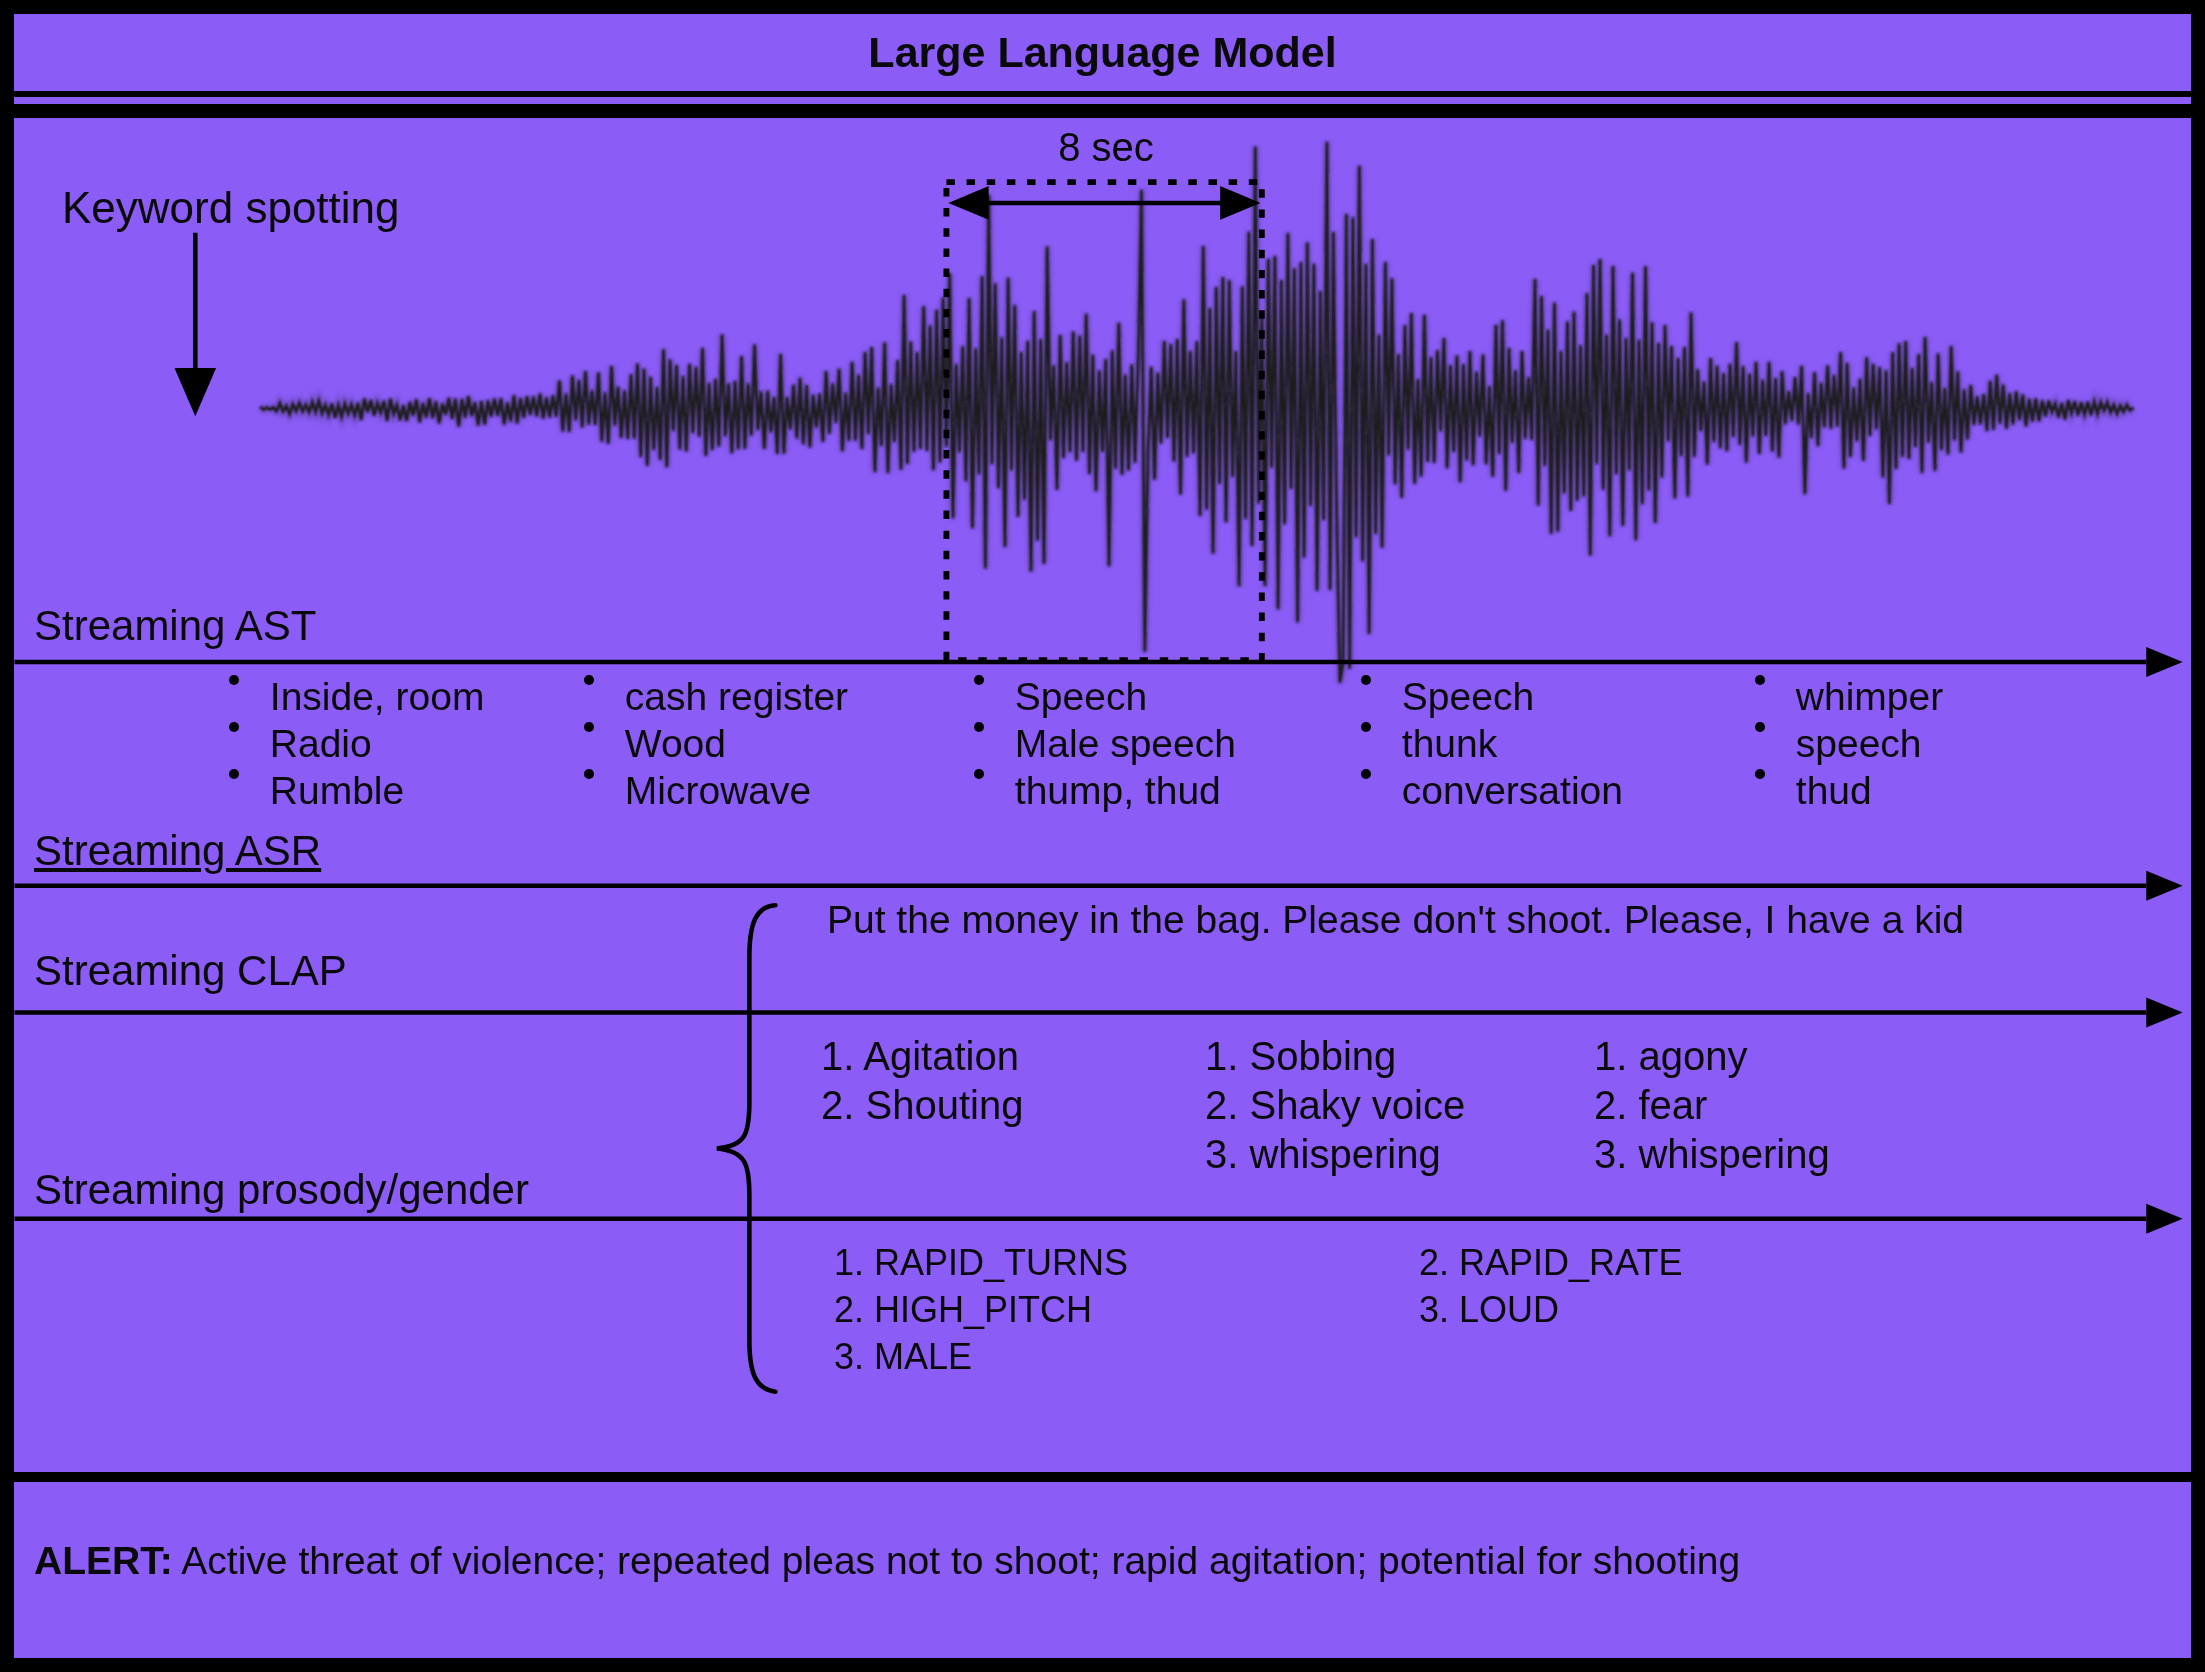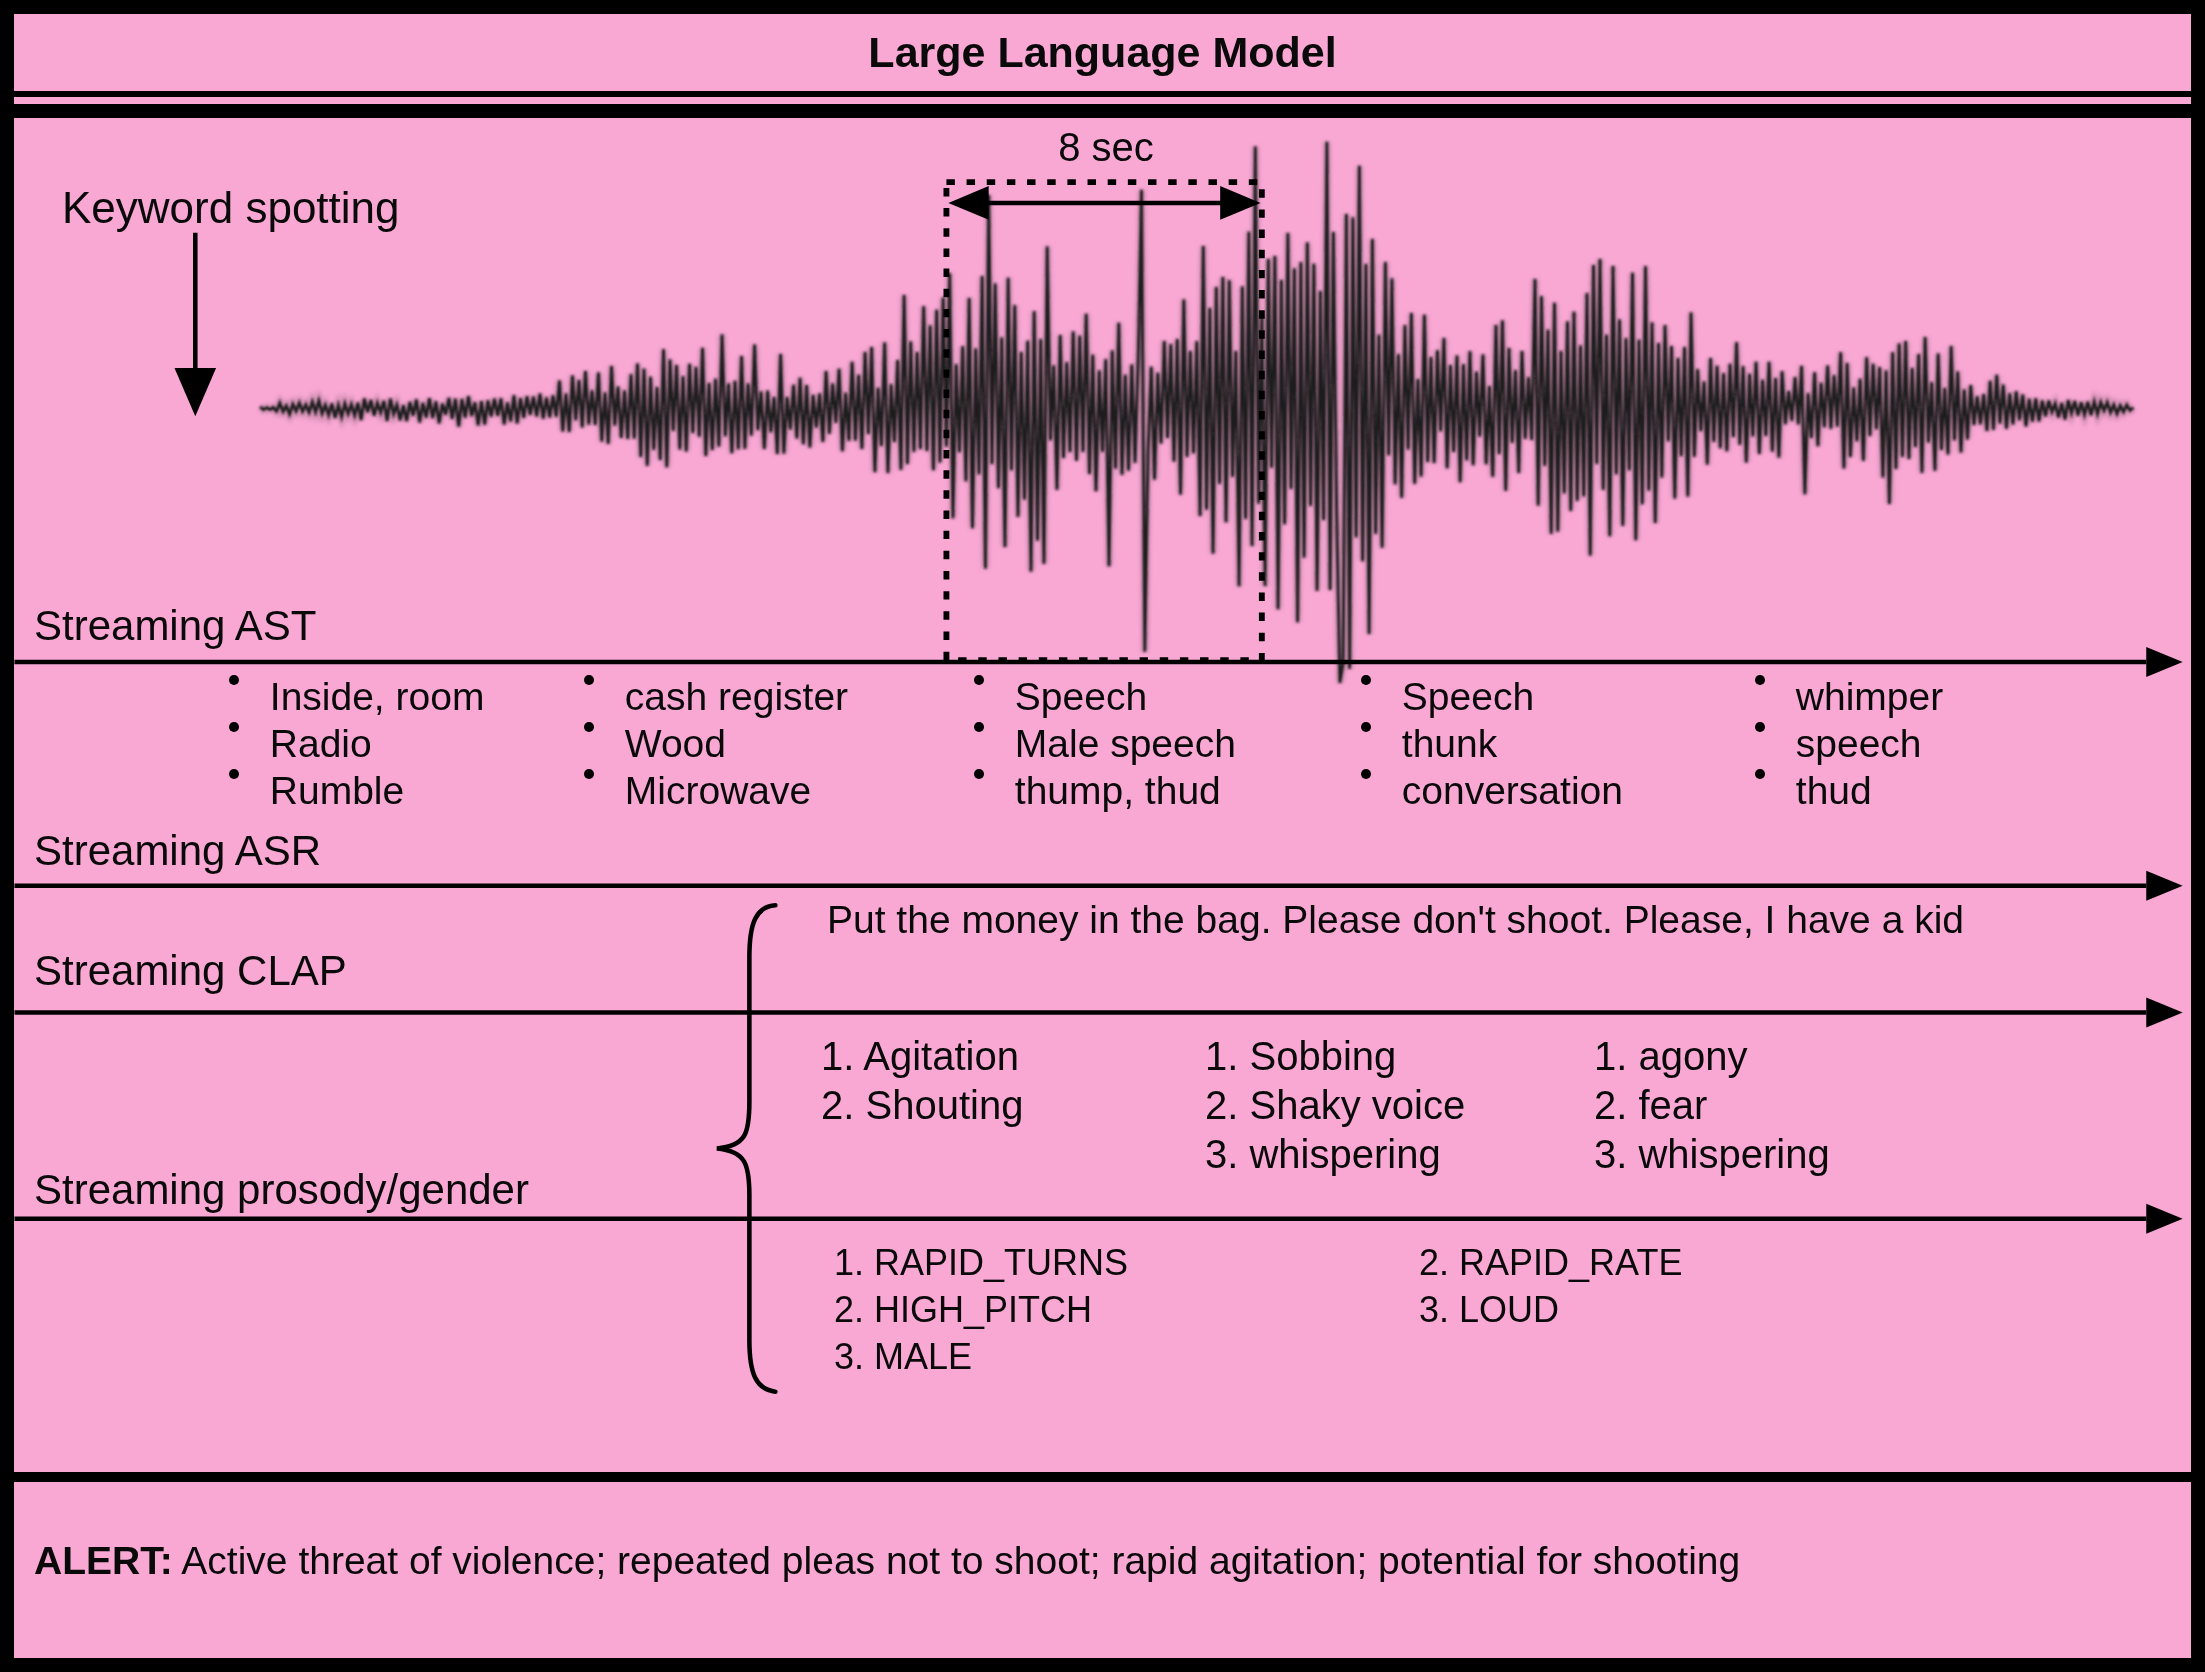--- a/index.html
+++ b/index.html
@@ -1,31 +1,31 @@
 <!DOCTYPE html>
 <html style="font-size:10.4px"><head>
 <meta charset="utf-8">
 <style>
   html,body{margin:0;padding:0;background:#fff;}
   #canvas{
-    position:relative;width:2205px;height:1672px;background:#f9a8d4;
+    position:relative;width:2205px;height:1672px;background:#8b5cf6;
     font-family:"Liberation Sans", sans-serif;color:#0a0a0a;overflow:hidden;
   }
   .frame{position:absolute;inset:0;border:14.3px solid #000;pointer-events:none;}
   .title-band{
     position:absolute;top:14.3px;left:14.3px;right:14.3px;height:77px;
     border-bottom:6.5px solid #000;display:flex;align-items:center;justify-content:center;
     font-size:43px;font-weight:bold;
   }
   .main-top-bar{position:absolute;top:104px;left:14.3px;right:14.3px;height:14.3px;background:#000;}
   .kw-label{position:absolute;left:62px;top:183px;font-size:44px;}
   .sec-label{position:absolute;left:1015px;top:125px;width:182px;text-align:center;font-size:40px;}
   .row-label{position:absolute;left:34px;font-size:42px;}
   .lbl-ast{top:602px;}
-  .lbl-asr{top:827px;}
+  .lbl-asr{top:827px;text-decoration:underline;}
   .lbl-clap{top:947px;}
   .lbl-pros{top:1166px;}
   .ast-col{position:absolute;top:675px;}
   .ast-item{display:flex;height:47px;font-size:39px;white-space:nowrap;}
   .dot{width:9.8px;height:9.8px;border-radius:50%;background:#000;flex:none;margin-right:31px;}
   .asr-text{position:absolute;left:827px;top:898px;font-size:39px;white-space:nowrap;}
   .clap-col{position:absolute;top:1032px;font-size:40px;line-height:49px;white-space:nowrap;}
   .pros-col{position:absolute;top:1239px;font-size:36px;line-height:47px;white-space:nowrap;}
   .heavy-divider{position:absolute;top:1472px;left:14.3px;right:14.3px;height:10.4px;background:#000;}
   .alert-line{position:absolute;left:34px;top:1539px;font-size:39px;white-space:nowrap;}

